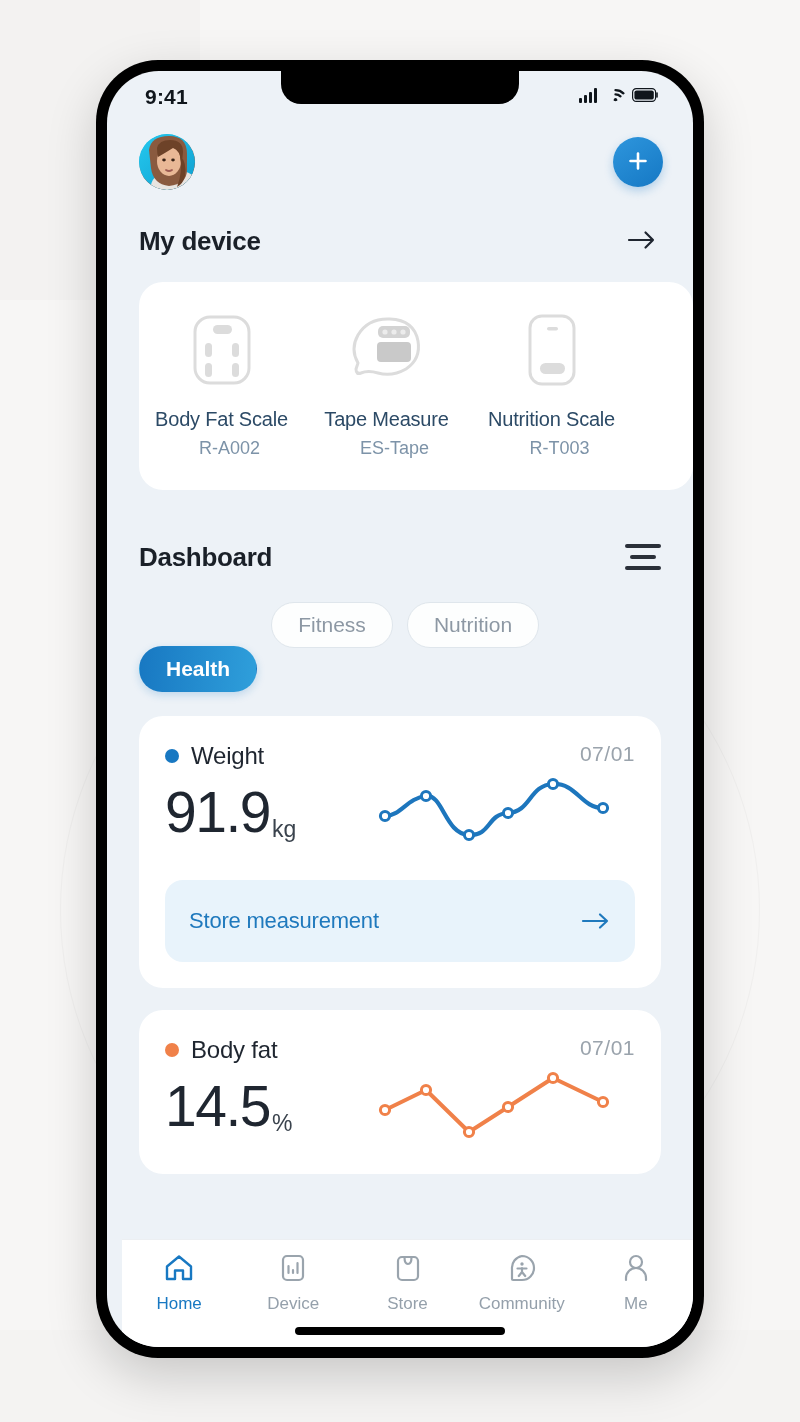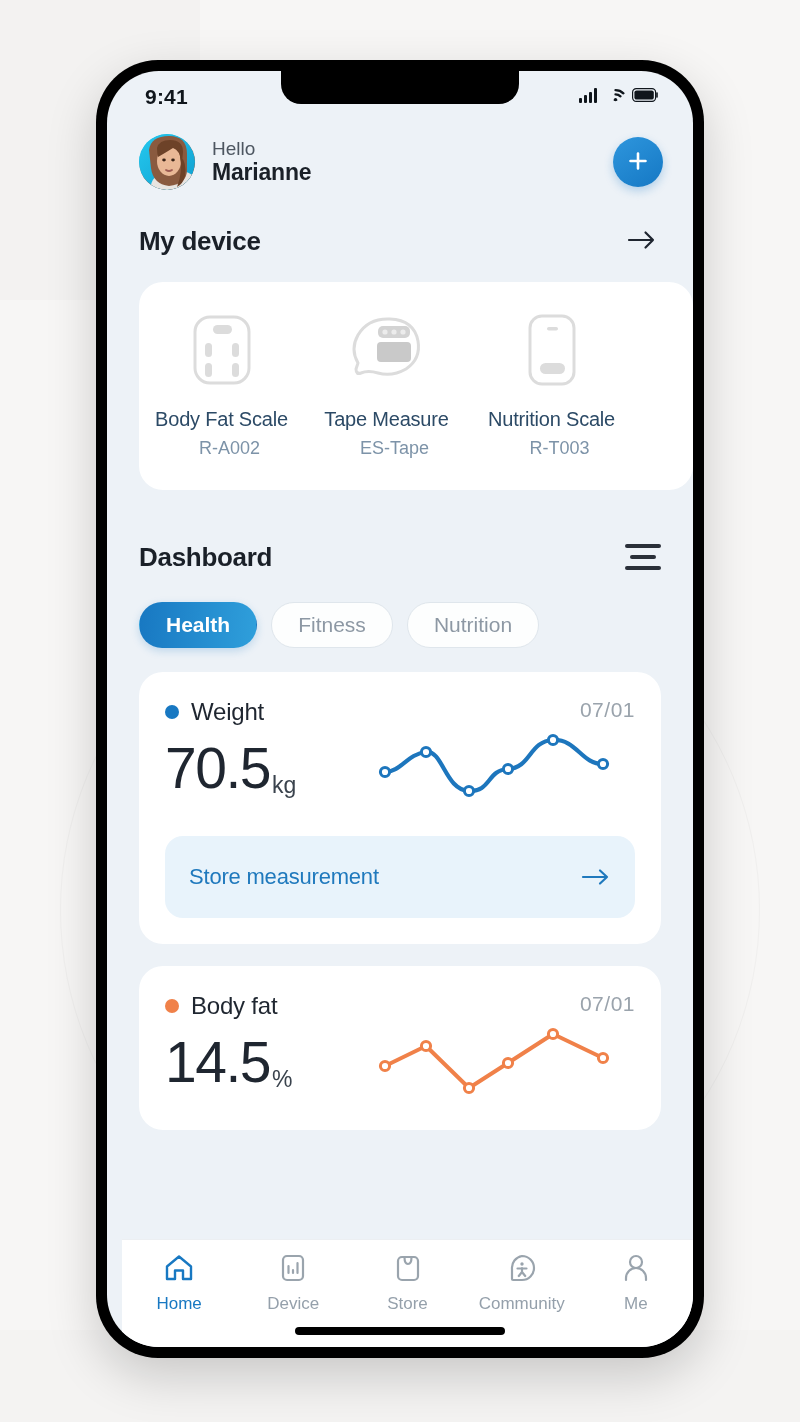--- a/index.html
+++ b/index.html
@@ -242,20 +242,21 @@
     color: #8d98a4;
     font-weight: 400;
     white-space: nowrap;
   }
   .tab.active {
     background: linear-gradient(95deg,#1878c2 0%, #2f9fdb 100%);
     color: #ffffff;
     font-weight: 700;
     border-color: transparent;
     box-shadow: 0 3px 8px rgba(24,120,194,.22);
+    margin-top: 44px;
   }
 
   
   .cards { padding: 0 32px; margin-top: 24px; }
   .metric-card {
     background: #fff;
     border-radius: 24px;
     padding: 26px 26px 26px 26px;
     margin-bottom: 22px;
     position: relative;
@@ -412,24 +413,20 @@
               <path d="M10 16 Q12 2 30 2 Q48 2 48 20 L48 36 Q48 50 30 52 Q14 50 12 34 Z" fill="#8a5a3f"></path>
               <ellipse cx="30" cy="27" rx="12" ry="15" fill="#e9b896"></ellipse>
               <path d="M18 14 Q20 6 31 6 Q44 6 44 18 Q44 24 42 28 Q41 16 34 14 Q26 19 19 23 Q18 19 18 14 Z" fill="#6d4228"></path>
               <path d="M41 22 Q48 28 46 42 Q44 50 38 53 Q44 38 41 22 Z" fill="#6d4228"></path>
               <ellipse cx="25" cy="26" rx="1.8" ry="1.4" fill="#3a2418"></ellipse>
               <ellipse cx="34" cy="26" rx="1.8" ry="1.4" fill="#3a2418"></ellipse>
               <path d="M27 36 Q30 38 33 36" stroke="#9e5b52" stroke-width="1.8" fill="none" stroke-linecap="round"></path>
             </g>
           </svg>
         </div>
-        <div class="greeting-text">
-          <div class="greeting-hello">Hello</div>
-          <div class="greeting-name">Marianne</div>
-        </div>
         <button class="add-btn">
           <span>
             <svg width="24" height="24" viewBox="0 0 24 24">
               <path d="M12 4.5 V19.5 M4.5 12 H19.5" stroke="#fff" stroke-width="2.6" stroke-linecap="round"></path>
             </svg>
           </span>
         </button>
       </div>
 
       <div class="section-head">
@@ -522,21 +519,21 @@
 
         <div class="metric-card">
           <div class="metric-top">
             <div class="metric-label-wrap">
               <span class="dot" style="background:#1878c2"></span>
               <span class="metric-label">Weight</span>
             </div>
             <span class="metric-date">07/01</span>
           </div>
           <div class="metric-body">
-            <span class="metric-value">70.5</span>
+            <span class="metric-value">91.9</span>
             <span class="metric-unit">kg</span>
             <span class="metric-spark">
               <svg width="258" height="74" viewBox="0 0 258 74">
                 <path d="M8 44 C 24 44, 30 26, 49 24 C 66 22, 68 62, 92 63 C 114 64, 110 42, 131 41 C 154 40, 152 13, 176 12 C 200 11, 204 36, 226 36" fill="none" stroke="#1d76bd" stroke-width="4.2" stroke-linecap="round" stroke-linejoin="round"></path>
                 <circle cx="8" cy="44" r="4.6" fill="#fff" stroke="#1d76bd" stroke-width="3"></circle>
                 <circle cx="49" cy="24" r="4.6" fill="#fff" stroke="#1d76bd" stroke-width="3"></circle>
                 <circle cx="92" cy="63" r="4.6" fill="#fff" stroke="#1d76bd" stroke-width="3"></circle>
                 <circle cx="131" cy="41" r="4.6" fill="#fff" stroke="#1d76bd" stroke-width="3"></circle>
                 <circle cx="176" cy="12" r="4.6" fill="#fff" stroke="#1d76bd" stroke-width="3"></circle>
                 <circle cx="226" cy="36" r="4.6" fill="#fff" stroke="#1d76bd" stroke-width="3"></circle>

